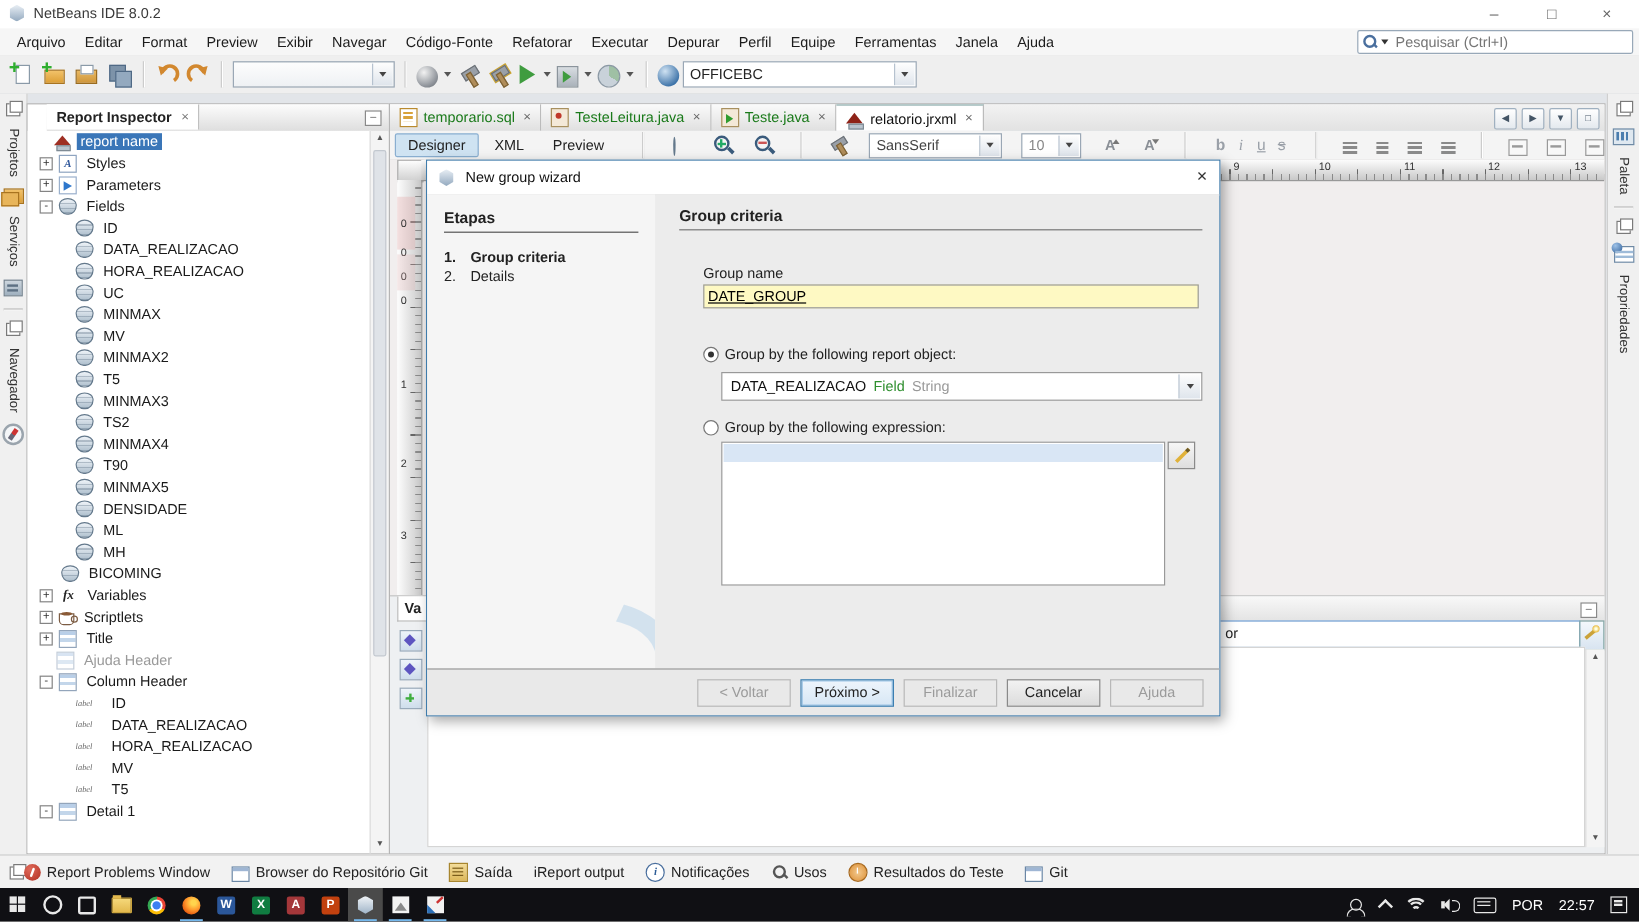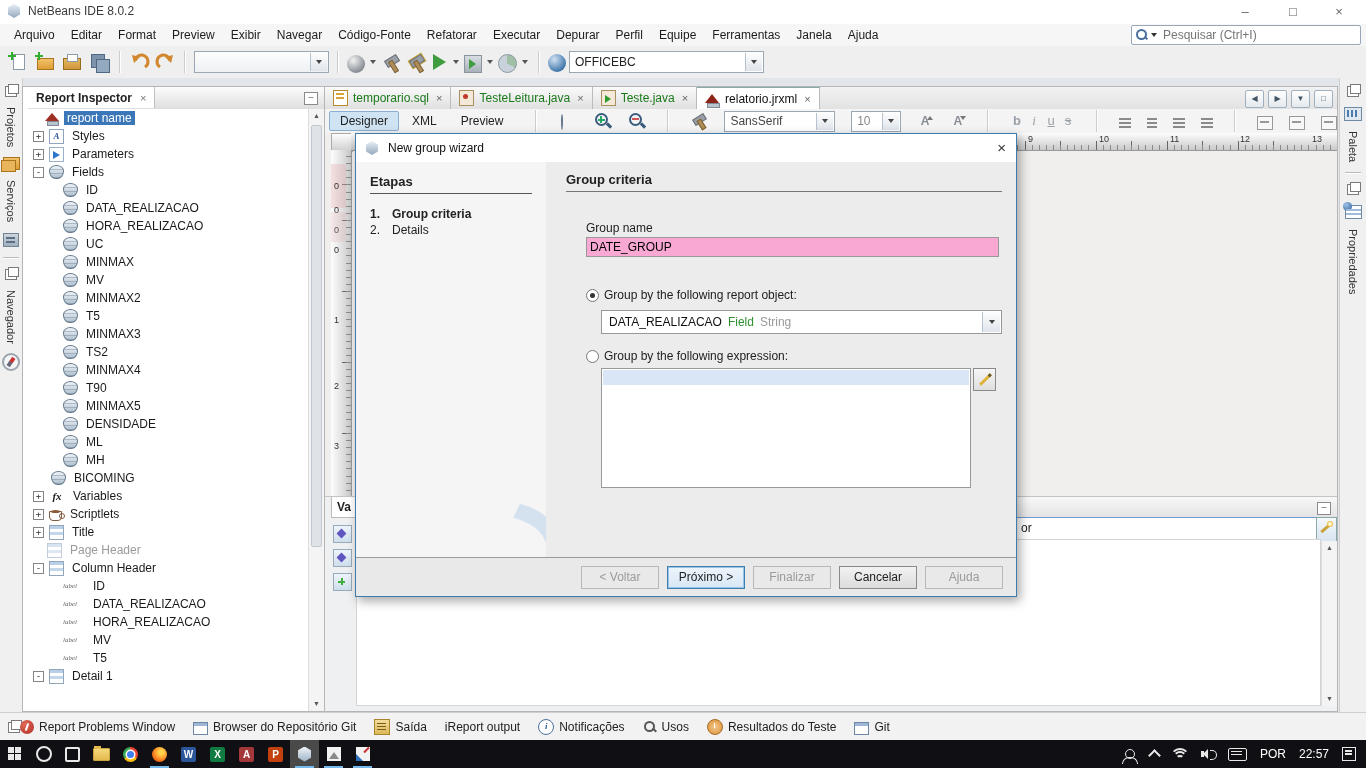--- a/index.html
+++ b/index.html
@@ -70,21 +70,21 @@
   .dk-navigator{width:14px;height:14px;border-radius:50%;border:2px solid #9aa4ad;background:#f4f6f8;}
   .dk-navigator::after{content:"";position:absolute;left:5px;top:2px;width:4px;height:10px;background:linear-gradient(180deg,#c33 50%,#667 50%);transform:rotate(35deg);}
   .dk-palette{width:16px;height:12px;background:#dfe8f0;border:1px solid #6f8aa5;}
   .dk-palette::after{content:"";position:absolute;left:2px;top:2px;width:10px;height:7px;
     background:repeating-linear-gradient(90deg,#4a7dae 0 2px,transparent 2px 4px);}
   .dk-properties{width:15px;height:12px;background:#fff;border:1px solid #6f8aa5;}
   .dk-properties::after{content:"";position:absolute;left:0px;top:3px;width:15px;height:2px;background:#9ebbd8;box-shadow:0 4px #9ebbd8;}
   .dk-properties::before{content:"";position:absolute;left:-3px;top:-4px;width:9px;height:9px;border-radius:50%;background:radial-gradient(circle at 35% 30%,#9ec2e8,#2d5d96);}
   
   #inspector{position:absolute;left:22px;top:8px;width:301px;bottom:0;background:#fff;border:1px solid #b5b5b5;}
-  #ins-head{position:absolute;left:5px;right:0;top:0;height:22px;background:linear-gradient(#fcfcfc,#dedede);border-bottom:1px solid #c0c0c0;text-decoration:underline;}
+  #ins-head{position:absolute;left:16px;right:0;top:0;height:22px;background:linear-gradient(#fcfcfc,#dedede);border-bottom:1px solid #c0c0c0;text-decoration:underline;}
   #ins-tab{position:absolute;left:0;top:0;height:21px;background:#fff;border-right:1px solid #c0c0c0;display:flex;align-items:center;padding:0 8px;gap:8px;}
   #ins-tab b{font-size:12px;}
   .xclose{color:#777;font-size:11px;}
   .minbox{position:absolute;right:6px;top:5px;width:12px;height:11px;border:1px solid #8a8a8a;background:#fff;text-align:center;line-height:8px;font-size:9px;color:#555;}
   #tree{position:absolute;left:0;top:22px;right:15px;bottom:0;overflow:hidden;background:#fff;}
   .trow{height:18px;display:flex;align-items:center;gap:5px;white-space:nowrap;}
   .ttx{font-size:12px;color:#1a1a1a;padding:0 3px;}
   .ttx.sel{background:#3a76b8;color:#fff;}
   .trow.dim .ttx{color:#9a9a9a;}
   .trow.dim .tico{opacity:.55;}
@@ -205,22 +205,22 @@
   .wsn{width:14px;}
   .wsl.cur,.wstep .cur{font-weight:bold;}
   #swoosh{position:absolute;left:0;bottom:0;width:190px;height:105px;overflow:hidden;}
   .sw{position:absolute;border-radius:50%;border:16px solid rgba(140,180,215,.35);border-top-color:transparent;border-left-color:transparent;}
   .sw1{width:300px;height:150px;left:-80px;top:20px;transform:rotate(-15deg);}
   .sw2{width:220px;height:110px;left:-40px;top:55px;transform:rotate(-20deg);border-color:rgba(170,205,230,.45);border-top-color:transparent;border-left-color:transparent;}
   #wz-right{position:absolute;left:190px;right:0;top:28px;bottom:38px;background:#ececec;}
   #wz-right h3{margin:10px 0 0 20px;font-size:13px;}
   #wz-right .hr{margin:4px 14px 0 20px;border-bottom:1px solid #777;}
   .wlabel{position:absolute;left:40px;font-size:12px;color:#222;}
-  #wz-gname{position:absolute;left:40px;top:75px;width:405px;height:18px;border:1px solid #999;background:#f9a8d4;
-    font-family:"Liberation Sans",sans-serif;font-size:12px;padding:0 3px;}
+  #wz-gname{position:absolute;left:40px;top:75px;width:405px;height:18px;border:1px solid #999;background:#fef9c3;
+    font-family:"Liberation Sans",sans-serif;font-size:12px;padding:0 3px;text-decoration:underline;}
   .wradio{position:absolute;left:40px;width:11px;height:11px;border:1px solid #777;border-radius:50%;background:#fff;}
   .wradio.on::after{content:"";display:block;width:5px;height:5px;margin:3px;border-radius:50%;background:#333;}
   #wz-combo{position:absolute;left:55px;top:148px;width:392px;height:22px;background:#fff;border:1px solid #999;display:flex;align-items:center;gap:6px;padding-left:7px;font-size:12px;}
   #wz-combo .f{color:#111;}
   #wz-combo .k{color:#2f8f2f;}
   #wz-combo .s{color:#999;}
   #wz-combo .cvx{position:absolute;right:1px;top:1px;bottom:1px;width:17px;background:linear-gradient(#fdfdfd,#dfe5ec);border-left:1px solid #b6c2cf;display:flex;align-items:center;justify-content:center;}
   #wz-combo .cvx i{width:0;height:0;border-left:3px solid transparent;border-right:3px solid transparent;border-top:4px solid #444;}
   #wz-expr{position:absolute;left:55px;top:206px;width:368px;height:118px;background:#fff;border:1px solid #999;}
   #wz-expr::before{content:"";position:absolute;left:1px;right:1px;top:1px;height:15px;background:#d9e6f5;}
@@ -491,21 +491,21 @@
             <span class="ttx">Scriptlets</span>
           </div>
           <div class="trow" style="padding-left: 10px;">
             <span class="texp">+</span>
             <span class="tico ti-band"></span>
             <span class="ttx">Title</span>
           </div>
           <div class="trow dim" style="padding-left: 10px;">
             <span class="tsp"></span>
             <span class="tico ti-band"></span>
-            <span class="ttx">Page Header</span>
+            <span class="ttx">Ajuda Header</span>
           </div>
           <div class="trow" style="padding-left: 10px;">
             <span class="texp">-</span>
             <span class="tico ti-band"></span>
             <span class="ttx">Column Header</span>
           </div>
           <div class="trow" style="padding-left: 40px;">
             <span class="tico ti-label">label</span>
             <span class="ttx">ID</span>
           </div>

